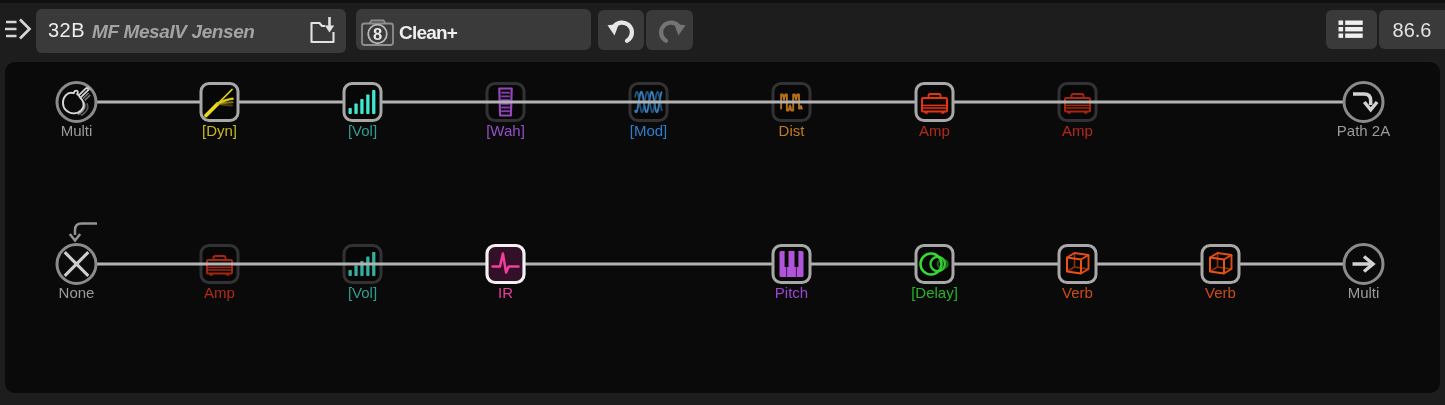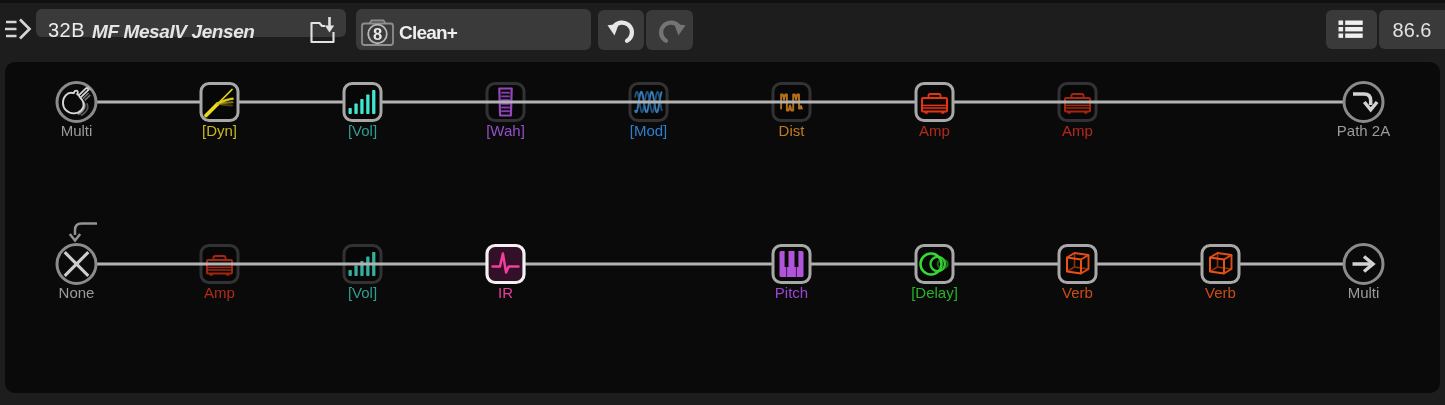--- a/index.html
+++ b/index.html
@@ -7,23 +7,23 @@
 .panel { position:absolute; left:5px; top:62px; width:1435px; height:331px; background:#0a0a0a; border-radius:10px; }
 </style></head>
 <body>
 <div class="topline"></div>
 <svg width="36" height="32" viewBox="0 0 36 32" style="position:absolute;left:4px;top:14px">
 <line x1="2" y1="8" x2="12.5" y2="8" stroke="#d5d5d5" stroke-width="2.5"></line>
 <line x1="1" y1="15" x2="12.5" y2="15" stroke="#d5d5d5" stroke-width="2.5"></line>
 <line x1="2" y1="22" x2="12.5" y2="22" stroke="#d5d5d5" stroke-width="2.5"></line>
 <path d="M 16,5.5 L 25.5,15 L 16,24.5" fill="none" stroke="#d5d5d5" stroke-width="2.7"></path>
 </svg>
-<div class="box" style="left:36px;top:9px;width:310px;height:28px">
+<div class="box" style="left:36px;top:9px;width:310px;height:44px">
   <span style="position:absolute;left:12px;top:11px;font-size:20px;line-height:1;color:#ededed;letter-spacing:0.5px">32B</span>
-  <span style="position:absolute;left:56px;top:12.5px;font-size:19px;line-height:1;color:#e5e5e5;font-style:italic;font-weight:bold;letter-spacing:-0.4px">MF MesaIV Jensen</span>
+  <span style="position:absolute;left:56px;top:12.5px;font-size:19px;line-height:1;color:#a3a3a3;font-style:italic;font-weight:bold;letter-spacing:-0.4px">MF MesaIV Jensen</span>
   <svg width="28" height="34" viewBox="0 0 28 34" style="position:absolute;right:9px;top:5px">
 <path d="M 16,12 L 13,12 L 10.5,9 L 2.5,9 L 2.5,28 L 24.5,28 L 24.5,18" fill="none" stroke="#e2e2e2" stroke-width="2.1" stroke-linejoin="round"></path>
 <line x1="20.5" y1="3" x2="20.5" y2="13" stroke="#e2e2e2" stroke-width="2.6"></line>
 <path d="M 15.8,11.5 L 25.2,11.5 L 20.5,18.5 Z" fill="#e2e2e2"></path>
 </svg>
 </div>
 <div class="box" style="left:356px;top:9px;width:235px;height:41px">
   <svg width="36" height="32" viewBox="0 0 36 32" style="position:absolute;left:4px;top:9px">
 <path d="M 9.5,5.5 L 11.5,2.5 L 23.5,2.5 L 25.5,5.5" fill="none" stroke="#8e8e8e" stroke-width="1.8"></path>
 <rect x="2" y="5.5" width="31" height="21.5" rx="2.5" fill="none" stroke="#8e8e8e" stroke-width="1.8"></rect>

